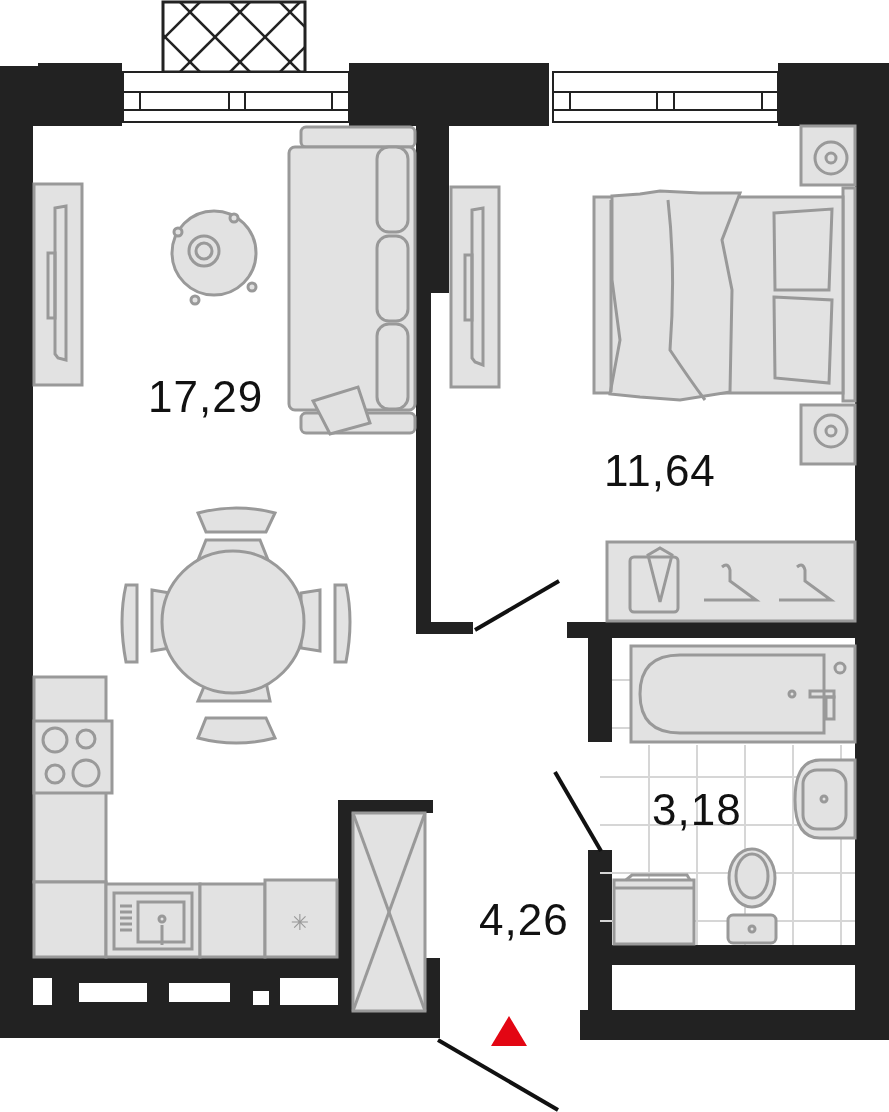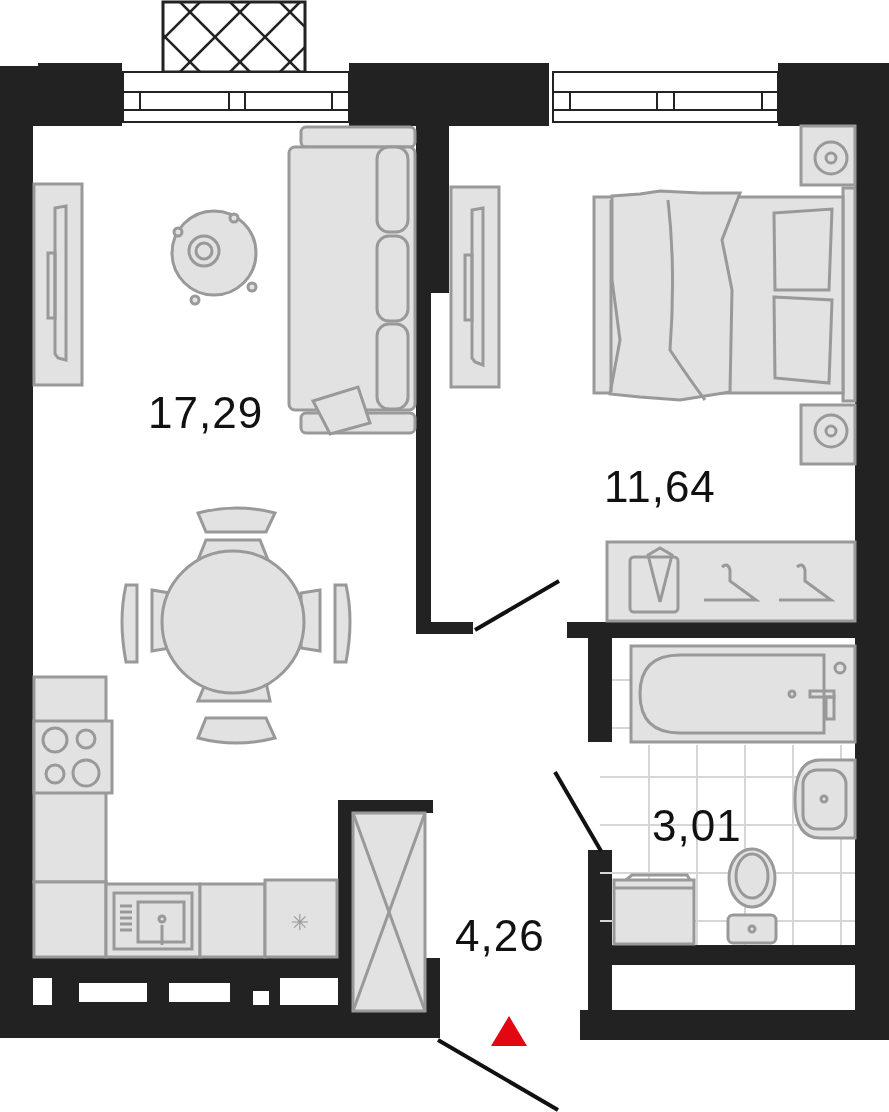--- a/index.html
+++ b/index.html
@@ -1,18 +1,18 @@
 <!DOCTYPE html>
 <html><head>
 <meta charset="utf-8">
 <style>
   html,body{margin:0;padding:0;background:#ffffff;}
   body{width:889px;height:1112px;overflow:hidden;position:relative;font-family:"Liberation Sans",sans-serif;}
   #plan{position:absolute;left:0;top:0;}
-  .area-label{position:absolute;font-family:"Liberation Sans",sans-serif;font-size:44px;color:#111111;letter-spacing:1px;line-height:1;margin-top:16px;}
+  .area-label{position:absolute;font-family:"Liberation Sans",sans-serif;font-size:44px;color:#111111;letter-spacing:1px;line-height:1;}
 </style>
 </head>
 <body>
 
 <svg id="plan" width="889" height="1112" viewBox="0 0 889 1112" xmlns="http://www.w3.org/2000/svg">
 
   <g>
     <rect x="163" y="2" width="142" height="70" fill="#fff" stroke="#222" stroke-width="3"></rect>
     <clipPath id="bc">
         <rect x="163" y="2" width="142" height="70"></rect>
@@ -239,14 +239,14 @@
       <rect x="728" y="915" width="48" height="28" rx="5"></rect>
       <circle cx="752" cy="929" r="3" fill="none"></circle>
     </g>
   </g>
 
   <polygon points="491,1046 509,1016 527,1046" fill="#e30613"></polygon>
 </svg>
 
 <div class="area-label" style="left:148px;top:375px;">17,29</div>
 <div class="area-label" style="left:604px;top:449px;">11,64</div>
-<div class="area-label" style="left:652px;top:788px;">3,01</div>
-<div class="area-label" style="left:455px;top:898px;">4,26</div>
+<div class="area-label" style="left:652px;top:788px;">3,18</div>
+<div class="area-label" style="left:479px;top:898px;">4,26</div>
 
 </body></html>

